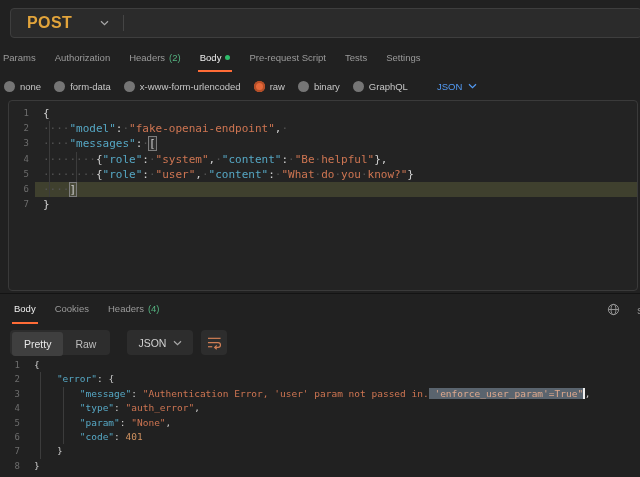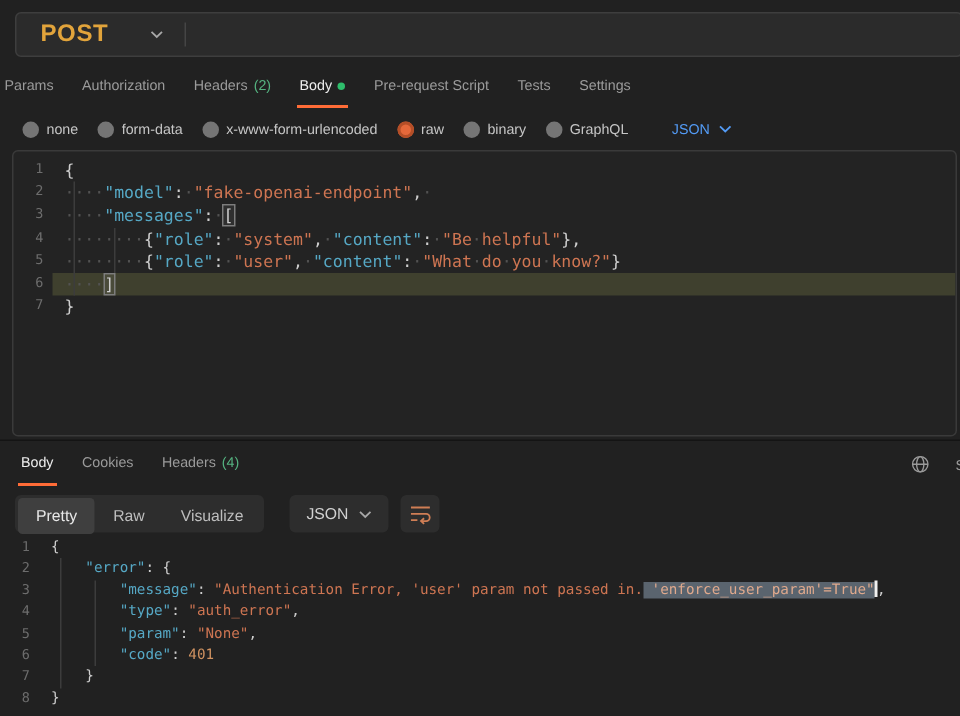--- a/index.html
+++ b/index.html
@@ -20,21 +20,21 @@
   .req-tabs { position:absolute; top:45px; left:0; right:0; height:27px;
     display:flex; align-items:stretch; padding-left:1px; font-size:9.5px; }
   .tab { display:inline-flex; align-items:center; gap:4px; margin-right:15px;
     color:#9b9b9b; border-bottom:2px solid transparent; padding:0 2px; cursor:pointer; }
   .tab.active { color:#eeeeee; border-bottom-color:#ff6c37; }
   .count { color:#55b380; }
   .green-dot { width:5px; height:5px; border-radius:50%; background:#2ebd6b; display:inline-block; }
 
   
   .body-type-row { position:absolute; top:72px; left:0; right:0; height:28px;
-    display:flex; align-items:center; padding-left:15px; font-size:9.5px; color:#c6c6c6; }
+    display:flex; align-items:center; padding-left:4px; font-size:9.5px; color:#c6c6c6; }
   .radio-item { display:inline-flex; align-items:center; gap:5px; margin-right:13px; cursor:pointer; }
   .radio { width:11px; height:11px; border-radius:50%; background:#757575; flex-shrink:0; }
   .radio.sel { background:#e4683a; box-shadow:inset 0 0 0 2px #b44e27; }
   .lang-select { display:inline-flex; align-items:center; gap:6px; margin-left:16px;
     color:#539bf5; cursor:pointer; font-size:9.5px; }
   .lang-select .chev { color:#539bf5; }
 
   
   .req-editor { position:absolute; top:100px; left:8px; right:2px; height:191px;
     background:#232323; border:1px solid #3a3a3a; border-radius:4px;
@@ -209,21 +209,20 @@
       <line x1="1.5" y1="7" x2="12.5" y2="7"></line>
       <ellipse cx="7" cy="7" rx="2.6" ry="5.5"></ellipse>
   </svg>
 </span>
 <span class="clip-frag">St</span>
 
 <div class="resp-toolbar">
   <div class="view-group">
     <span class="view-seg active">Pretty</span>
     <span class="view-seg">Raw</span>
-    <span class="view-seg">Visualize</span>
   </div>
   <span class="json-btn">
     <span>JSON</span>
     <span class="chev">
       <svg width="9" height="6" viewBox="0 0 9 6">
           <path d="M1 1.2l3.5 3.4L8 1.2" fill="none" stroke="currentColor" stroke-width="1.2"></path>
         </svg>
     </span>
   </span>
   <span class="wrap-btn">

